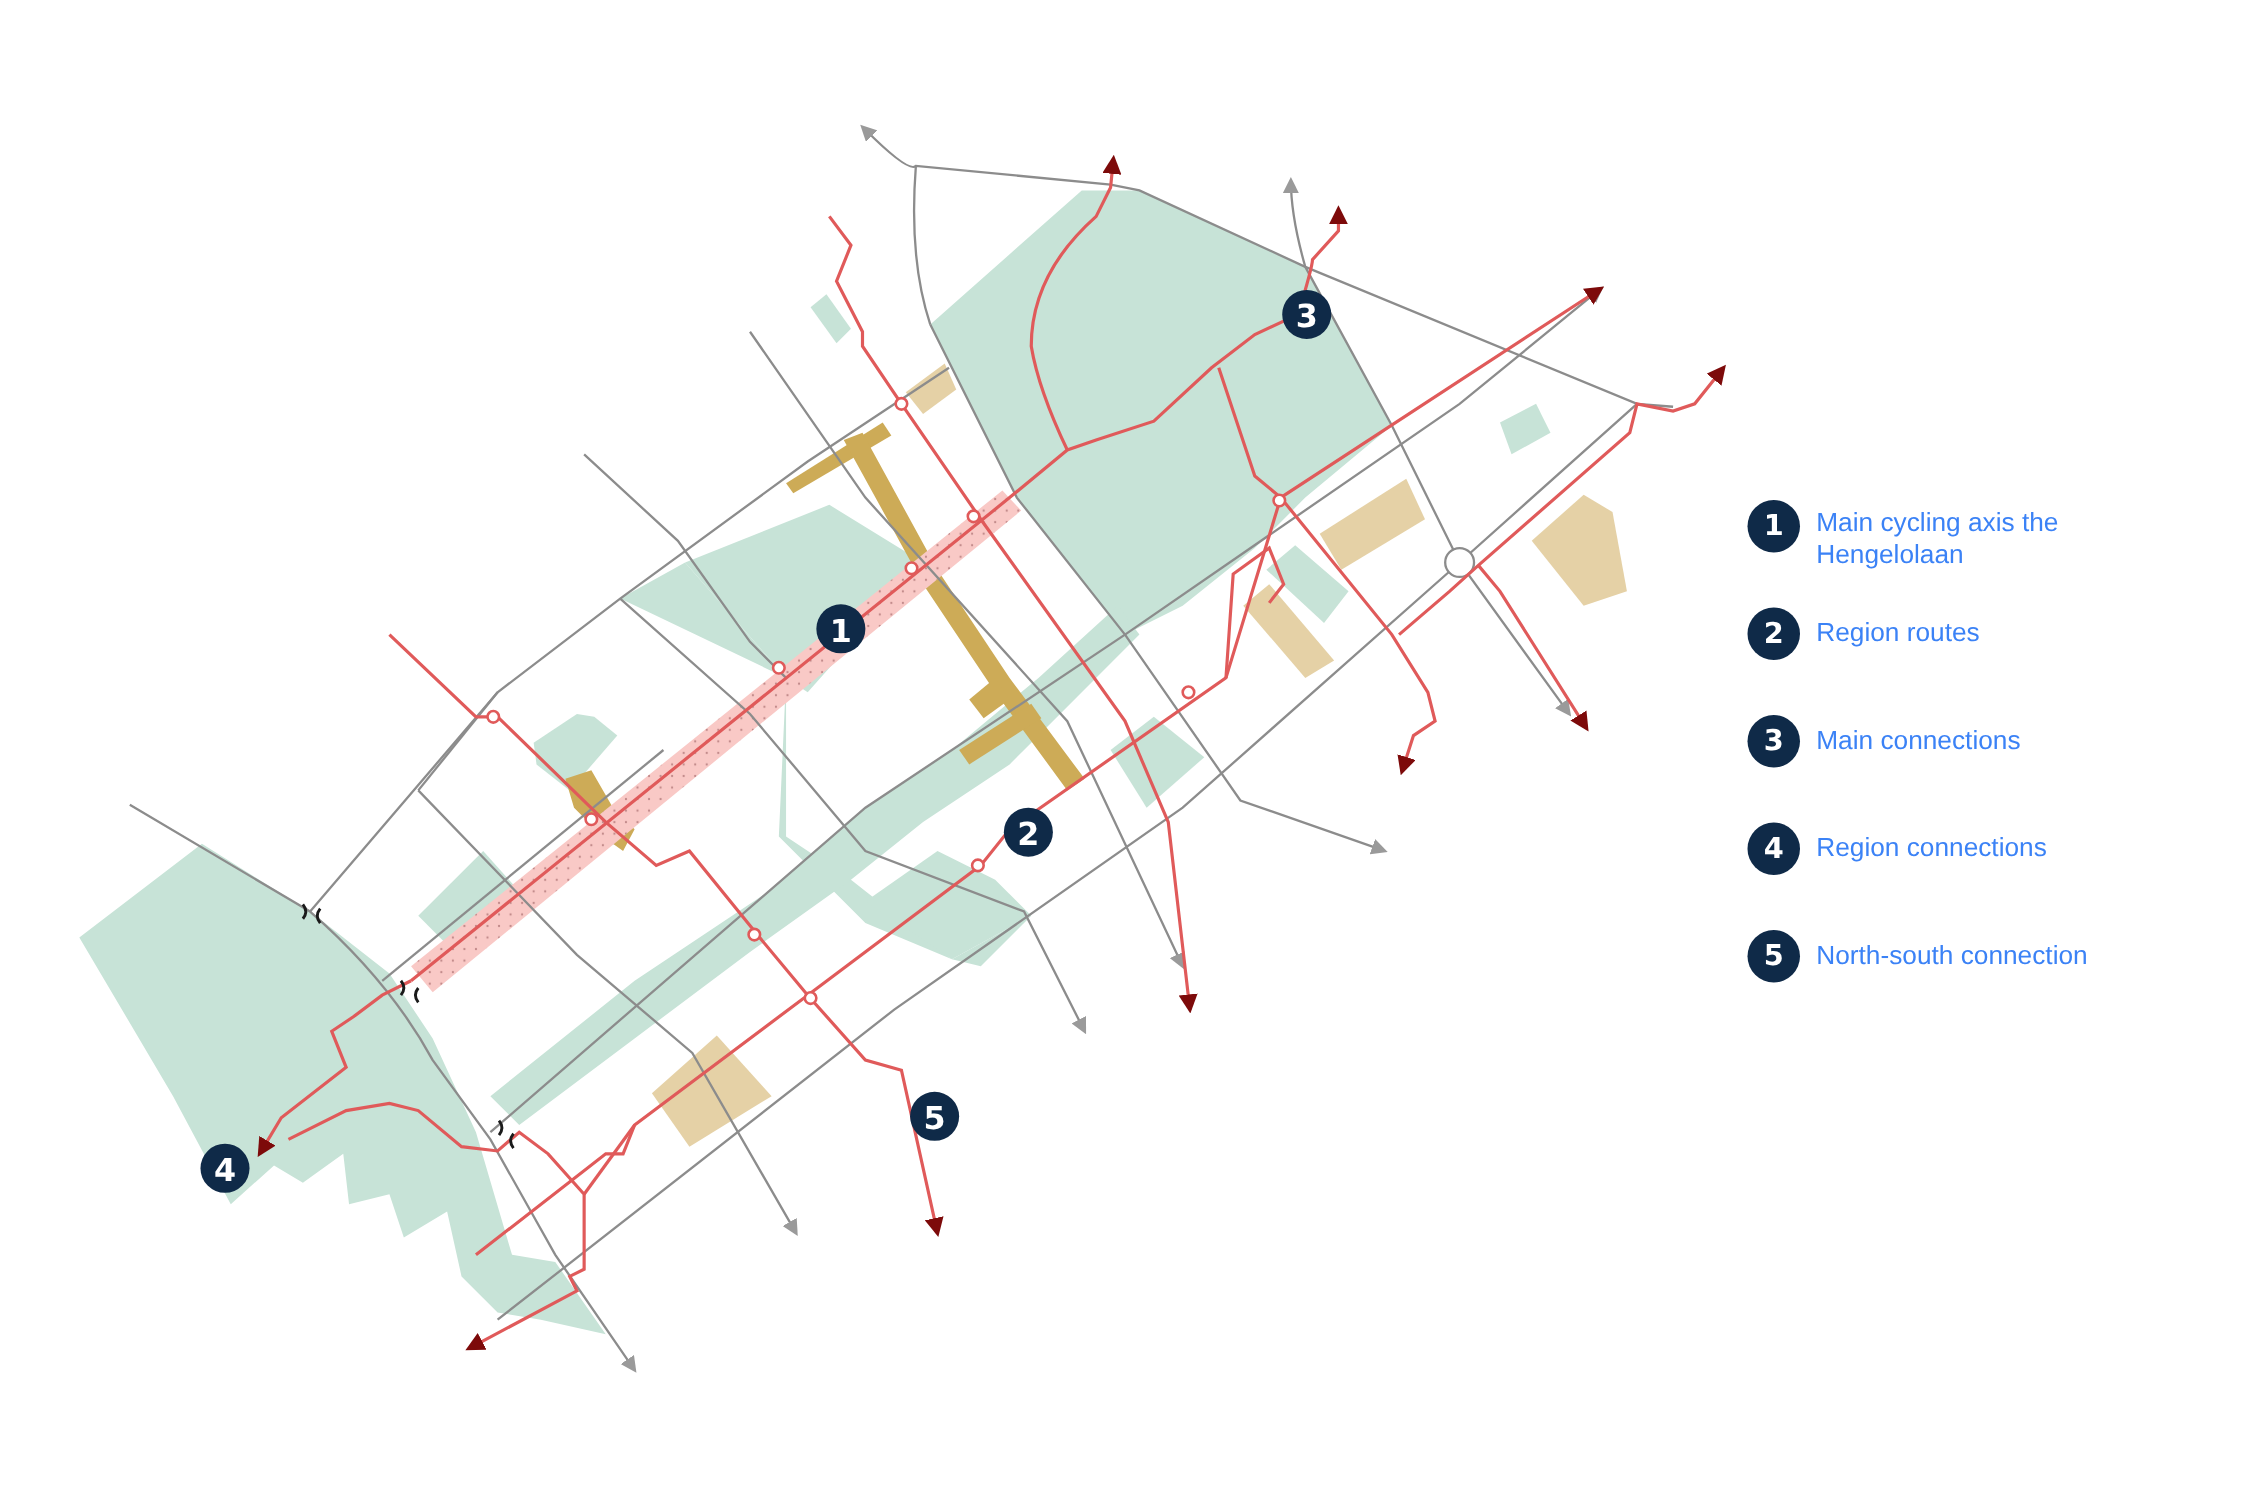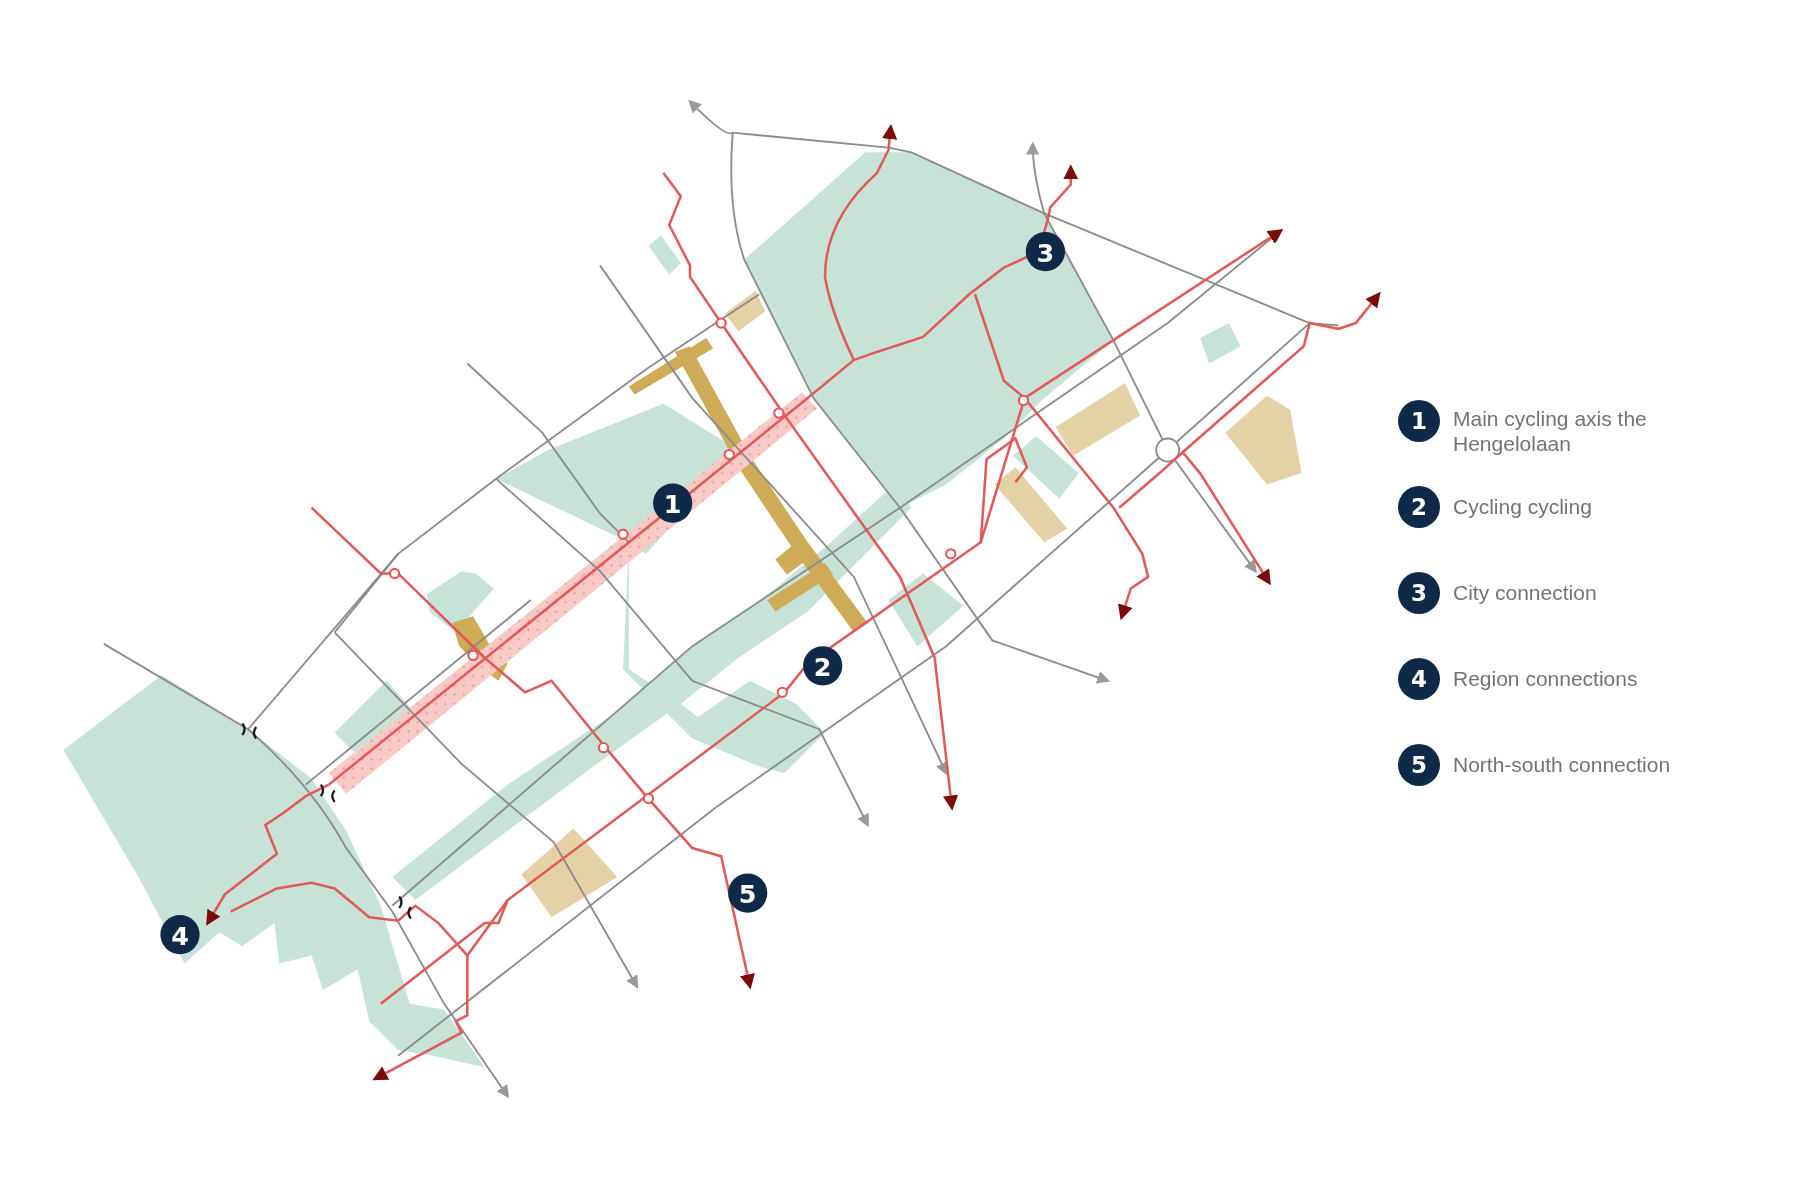--- a/index.html
+++ b/index.html
@@ -7,21 +7,21 @@
            font-family: "Liberation Sans", "DejaVu Sans", sans-serif; }
     #map { position: absolute; left: 0; top: 0; width: 1800px; height: 1200px; }
     .marker-label { font-family: "DejaVu Sans", "Liberation Sans", sans-serif; font-weight: bold;
                     font-size: 22px; fill: #ffffff; text-anchor: middle; dominant-baseline: central; }
     #legend { position: absolute; left: 1398px; top: 400px; width: 380px; }
     .legend-item { display: flex; align-items: flex-start; height: 86px; }
     .legend-badge { flex: 0 0 42px; width: 42px; height: 42px; border-radius: 50%;
                     background: #0f2a48; color: #ffffff; display: flex; align-items: center;
                     justify-content: center; font-family: "DejaVu Sans", sans-serif;
                     font-weight: bold; font-size: 23px; margin-right: 13px; }
-    .legend-text { color: #737373; font-size: 21px; line-height: 25px; padding-top: 8px;
+    .legend-text { color: #3b82f6; font-size: 21px; line-height: 25px; padding-top: 8px;
                    max-width: 230px; }
     .legend-item.first .legend-text { padding-top: -2px; margin-top: -2px; }
   </style>
 </head>
 <body>
 
 <svg id="map" viewBox="0 0 1560 1040" xmlns="http://www.w3.org/2000/svg">
   <defs>
     <marker id="grayArrow" viewBox="0 0 10 10" refX="8" refY="5" markerWidth="7" markerHeight="7" orient="auto-start-reverse">
       <path d="M0,0 L10,5 L0,10 z" fill="#9a9a9a"></path>
@@ -151,25 +151,25 @@
   </g>
 </svg>
 
 <div id="legend">
   <div class="legend-item first">
     <div class="legend-badge">1</div>
     <div class="legend-text">Main cycling axis the Hengelolaan</div>
   </div>
   <div class="legend-item">
     <div class="legend-badge">2</div>
-    <div class="legend-text">Cycling cycling</div>
+    <div class="legend-text">Region routes</div>
   </div>
   <div class="legend-item">
     <div class="legend-badge">3</div>
-    <div class="legend-text">City connection</div>
+    <div class="legend-text">Main connections</div>
   </div>
   <div class="legend-item">
     <div class="legend-badge">4</div>
     <div class="legend-text">Region connections</div>
   </div>
   <div class="legend-item">
     <div class="legend-badge">5</div>
     <div class="legend-text">North-south connection</div>
   </div>
 </div>

